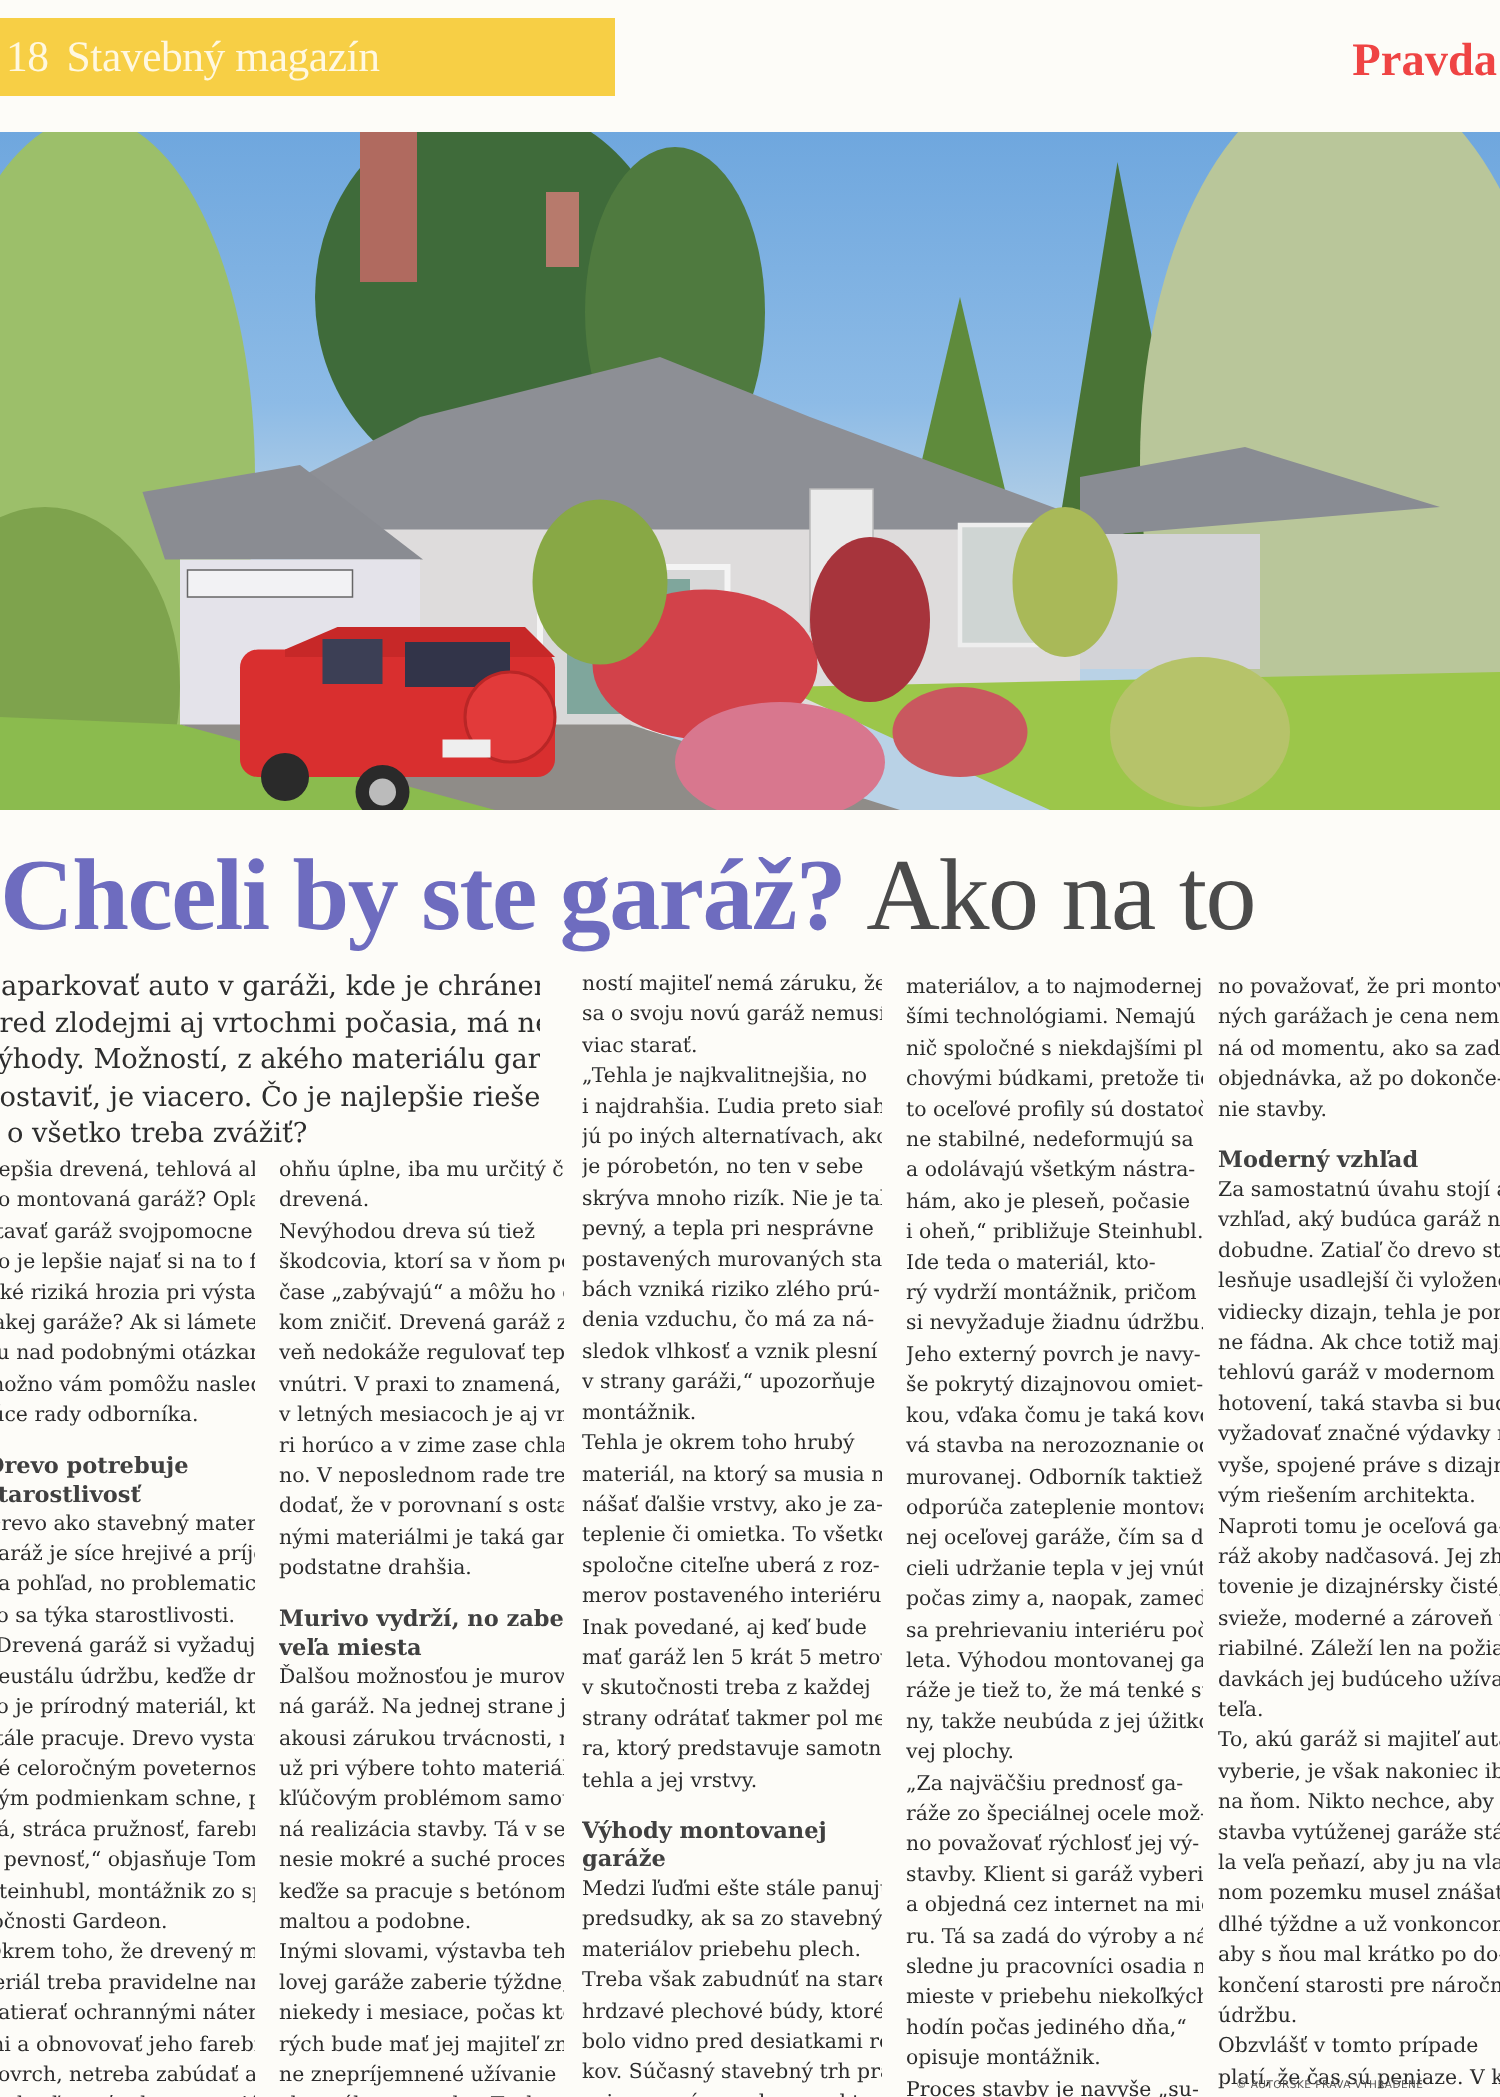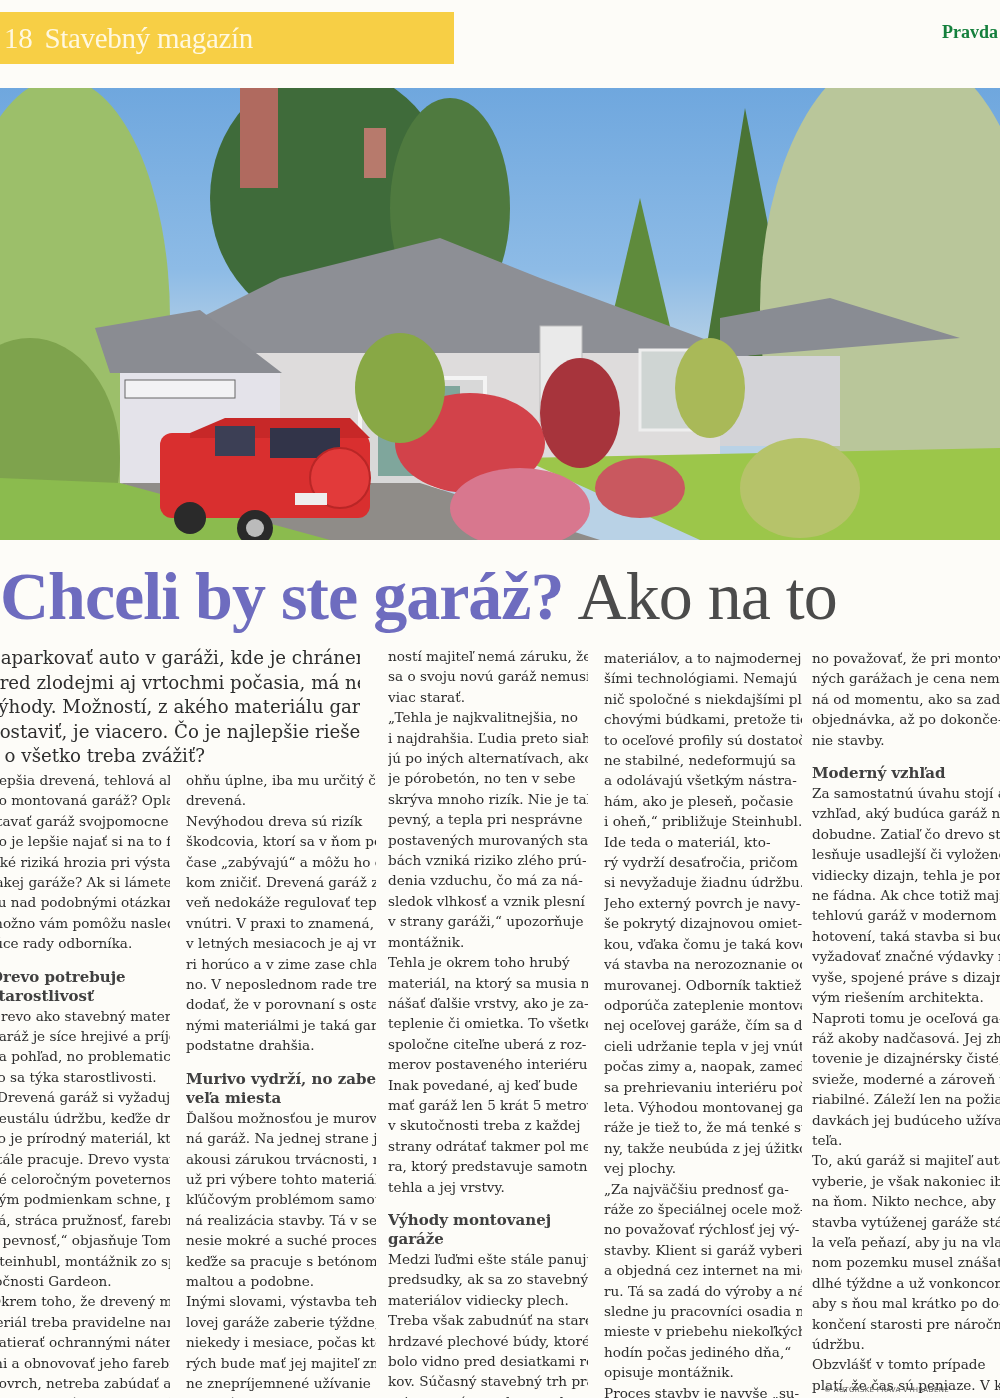--- a/index.html
+++ b/index.html
@@ -1,31 +1,31 @@
 <!DOCTYPE html>
 <html><head>
   <meta charset="utf-8">
   <style>
     * { box-sizing: border-box; margin: 0; padding: 0; }
     html, body { width: 1000px; height: 1398px; overflow: hidden; background: #fdfcf8; }
     body { position: relative; font-family: "DejaVu Serif", "Liberation Serif", serif; color: #2a2a2a; }
 
     .section-banner {
-      position: absolute; left: 0; top: 12px; width: 454px; height: 52px;
+      position: absolute; left: 0; top: 12px; width: 410px; height: 52px;
       background: #f7cf45;
       color: #fff8e0;
       font-family: "Liberation Serif", serif;
       font-size: 29px; line-height: 52px; padding-left: 4px;
       letter-spacing: -0.3px;
     }
     .section-banner .pg { margin-right: 12px; }
     .brand {
       position: absolute; right: 2px; top: 22px;
       font-family: "Liberation Serif", serif; font-weight: bold;
-      font-size: 18px; color: #15803d;
+      font-size: 31px; color: #ef4444;
     }
 
     
     .photo {
       position: absolute; left: 0; top: 88px; width: 1000px; height: 452px; overflow: hidden;
       background: linear-gradient(180deg, #6fa7de 0%, #8dbbe6 40%, #b9d2e6 60%);
     }
     .photo svg { position: absolute; left: 0; top: 0; }
 
     
@@ -178,21 +178,21 @@
   <p>natierať ochrannými náter-</p>
   <p>mi a obnovovať jeho farebný</p>
   <p>povrch, netreba zabúdať ani</p>
   <p>na horľavosť tohto materiálu.</p>
 
 </div>
 
 <div class="col c2">
   <p>ohňu úplne, iba mu určitý čas</p>
   <p>drevená.</p>
-  <p>   Nevýhodou dreva sú rizík</p>
+  <p>   Nevýhodou dreva sú tiež</p>
   <p>škodcovia, ktorí sa v ňom po</p>
   <p>čase „zabývajú“ a môžu ho cel-</p>
   <p>kom zničiť. Drevená garáž záro-</p>
   <p>veň nedokáže regulovať teplotu</p>
   <p>vnútri. V praxi to znamená, že</p>
   <p>v letných mesiacoch je aj vnút-</p>
   <p>ri horúco a v zime zase chlad-</p>
   <p>no. V neposlednom rade treba</p>
   <p>dodať, že v porovnaní s ostat-</p>
   <p>nými materiálmi je taká garáž</p>
@@ -244,41 +244,41 @@
   <p>mať garáž len 5 krát 5 metrov,</p>
   <p>v skutočnosti treba z každej</p>
   <p>strany odrátať takmer pol met-</p>
   <p>ra, ktorý predstavuje samotná</p>
   <p>tehla a jej vrstvy.</p>
   <div class="gap"></div>
   <p class="sub">Výhody montovanej</p>
   <p class="sub">garáže</p>
   <p>Medzi ľuďmi ešte stále panujú</p>
   <p>predsudky, ak sa zo stavebných</p>
-  <p>materiálov vidiecky plech.</p>
+  <p>materiálov priebehu plech.</p>
   <p>Treba však zabudnúť na staré</p>
   <p>hrdzavé plechové búdy, ktoré</p>
   <p>bolo vidno pred desiatkami ro-</p>
   <p>kov. Súčasný stavebný trh pra-</p>
   <p>cuje s masívnym kovom, ktorý</p>
 
 </div>
 
 <div class="col c4">
   <p>materiálov, a to najmodernej-</p>
   <p>šími technológiami. Nemajú</p>
   <p>nič spoločné s niekdajšími ple-</p>
   <p>chovými búdkami, pretože tie-</p>
   <p>to oceľové profily sú dostatoč-</p>
   <p>ne stabilné, nedeformujú sa</p>
   <p>a odolávajú všetkým nástra-</p>
   <p>hám, ako je pleseň, počasie</p>
   <p>i oheň,“ približuje Steinhubl.</p>
   <p>   Ide teda o materiál, kto-</p>
-  <p>rý vydrží desaťročia, pričom</p>
+  <p>rý vydrží montážnik, pričom</p>
   <p>si nevyžaduje žiadnu údržbu.</p>
   <p>Jeho externý povrch je navy-</p>
   <p>še pokrytý dizajnovou omiet-</p>
   <p>kou, vďaka čomu je taká kovo-</p>
   <p>vá stavba na nerozoznanie od</p>
   <p>murovanej. Odborník taktiež</p>
   <p>odporúča zateplenie montova-</p>
   <p>nej oceľovej garáže, čím sa do-</p>
   <p>cieli udržanie tepla v jej vnútri</p>
   <p>počas zimy a, naopak, zamedzí</p>

